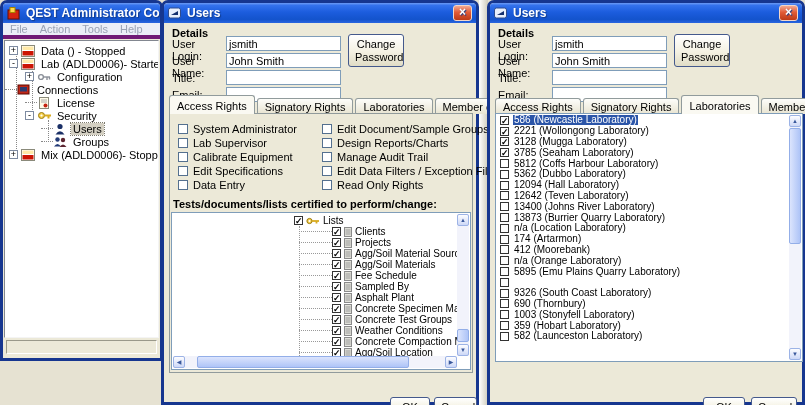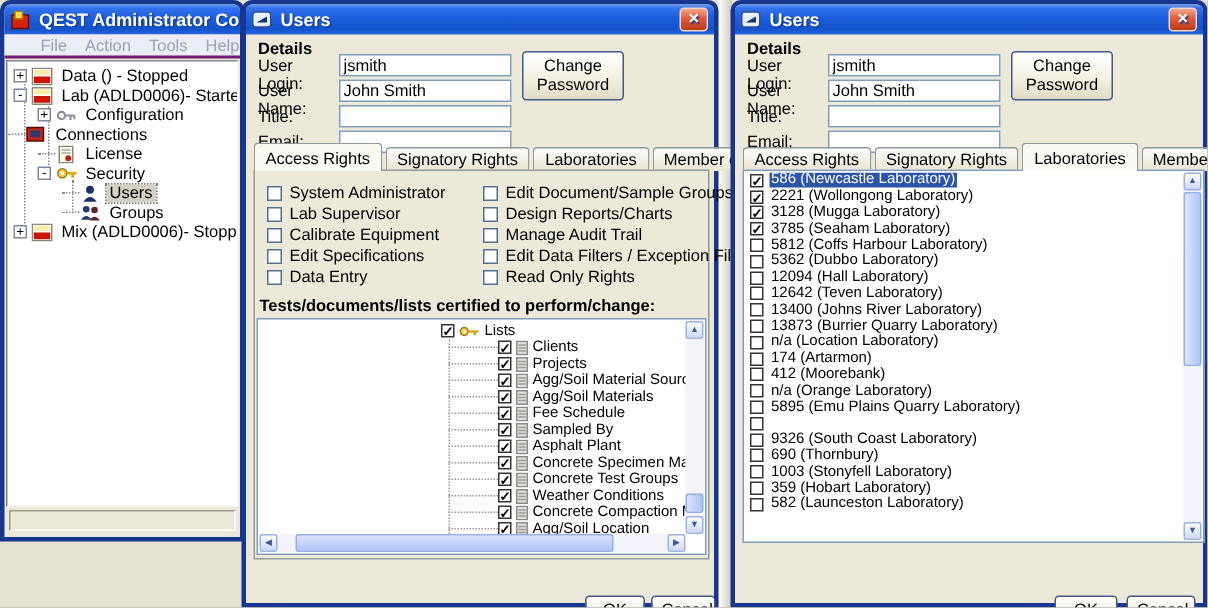--- a/index.html
+++ b/index.html
@@ -15,22 +15,22 @@
         border-radius:4px 4px 0 0;color:#fff;font-weight:bold;font-size:12px;
         text-shadow:1px 1px 1px #123c8d;white-space:nowrap;overflow:hidden;}
   .closebtn{margin-left:auto;width:19px;height:16px;flex:0 0 19px;
         background:linear-gradient(180deg,#f2a891 0%,#e25b36 45%,#bd3a17 100%);
         border:1px solid #f4d7c8;border-radius:3px;color:#fff;font-size:12px;line-height:13px;
         text-align:center;font-weight:bold;cursor:default;}
   .wicon{width:15px;height:13px;flex:0 0 15px;display:inline-block;}
 
   
   #console{left:0;top:0;width:163px;height:361px;z-index:1;}
-  .menubar{height:16px;flex:0 0 16px;display:flex;align-items:flex-end;gap:12px;padding:0 24px;
-           background:#ebeef7;border-bottom:2px solid #701a75;color:#9aa2b4;}
+  .menubar{height:16px;flex:0 0 16px;display:flex;align-items:flex-end;gap:12px;padding:0 7px;
+           background:#ebeef7;border-bottom:4px solid #701a75;color:#9aa2b4;}
   .treearea{flex:1;background:#fff;margin:1px 1px 0 1px;border:1px solid #828790;
             border-right-color:#f4f4f4;border-bottom-color:#f4f4f4;position:relative;
             overflow:hidden;padding-top:3px;}
   .statusbar{height:20px;flex:0 0 20px;padding:2px 3px;}
   .statuscell{height:14px;border:1px solid;border-color:#9a998a #fff #fff #9a998a;}
   .crow{height:13px;display:flex;align-items:center;white-space:nowrap;position:relative;}
   .exp{width:9px;height:9px;flex:0 0 9px;border:1px solid #7d8aa0;background:#fff;
        font-size:9px;line-height:7px;text-align:center;margin-right:3px;color:#000;}
   .stub{width:12px;height:0;flex:0 0 12px;border-top:1px dotted #888;}
   .cicon{width:15px;height:12px;flex:0 0 15px;margin-right:3px;}
@@ -46,21 +46,21 @@
   .gap-strip{position:absolute;left:479px;top:0;width:9px;height:405px;z-index:2;
              background:linear-gradient(90deg,#ffffff,#cfccbc);}
 
   .details-heading{position:absolute;left:8px;top:4px;font-weight:bold;}
   .flabel{position:absolute;left:8px;width:54px;}
   .finput{position:absolute;left:62px;width:115px;height:15px;border:1px solid #7F9DB9;
           background:#fff;font-family:"Liberation Sans",sans-serif;font-size:11px;padding:0 2px;}
   .xpbtn{background:linear-gradient(180deg,#ffffff,#f4f1e2 55%,#e0dcc6);
          border:1px solid #44598c;border-radius:3px;font-family:"Liberation Sans",sans-serif;
          font-size:11px;text-align:center;color:#000;}
-  .changepw{position:absolute;left:184px;top:11px;width:68px;height:33px;line-height:13px;padding-top:2px;}
+  .changepw{position:absolute;left:184px;top:11px;width:56px;height:33px;line-height:13px;padding-top:2px;}
 
   .tabstrip{position:absolute;left:5px;top:72px;right:5px;height:19px;display:flex;align-items:flex-end;}
   .tab{height:16px;padding:2px 7px 0;background:linear-gradient(180deg,#fdfdfa,#e8e4d1);
        border:1px solid #919B9C;border-bottom:none;border-radius:3px 3px 0 0;margin-right:2px;
        white-space:nowrap;margin-top:41px;}
   .tab.active{height:19px;background:#faf9f2;position:relative;z-index:2;padding-top:4px;}
 
   .tabpanel{position:absolute;left:5px;top:90px;width:304px;height:260px;
             border:1px solid #919B9C;background:#ECE9D8;}
   .rightscol{position:absolute;top:8px;}

